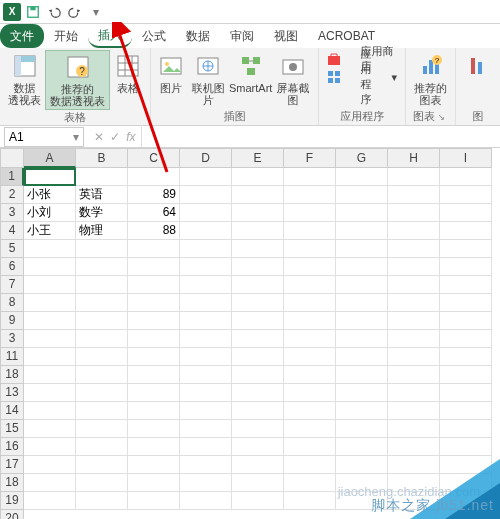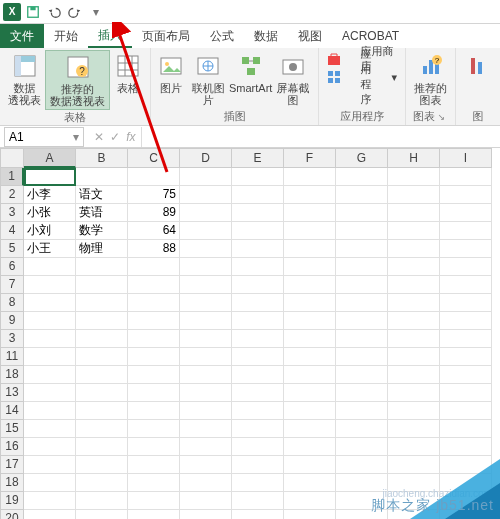--- a/index.html
+++ b/index.html
@@ -4,21 +4,21 @@
 <style>
 * { box-sizing: border-box; margin: 0; padding: 0; font-family: "Microsoft YaHei", SimSun, sans-serif; }
 body { width: 500px; height: 519px; background: #fff; overflow: hidden; font-size: 12px; position: relative; }
 
 .titlebar { height: 24px; background: #fff; border-bottom: 1px solid #d4d4d4; display: flex; align-items: center; padding: 0 2px; }
 .qat-btn { width: 20px; height: 20px; display: flex; align-items: center; justify-content: center; margin-right: 1px; }
 .excel-logo { background: #217346; color: #fff; font-size: 10px; font-weight: bold; width: 18px; height: 18px; display: flex; align-items: center; justify-content: center; border-radius: 2px; }
 .qat-btn svg { width: 14px; height: 14px; }
 
 .tabbar { height: 24px; background: #fff; display: flex; align-items: stretch; }
-.tab { padding: 0 10px; display: flex; align-items: center; color: #444; cursor: pointer; font-size: 12px; }
+.tab { padding: 0 10px; display: flex; align-items: center; color: #444; cursor: pointer; font-size: 12px; border-radius: 11px; }
 .tab.file { background: #217346; color: #fff; }
 .tab.active { color: #217346; border-bottom: 2px solid #217346; }
 
 .ribbon { height: 78px; background: #f3f3f3; border-bottom: 1px solid #d4d4d4; display: flex; }
 .rgroup { border-right: 1px solid #e0e0e0; display: flex; flex-direction: column; padding: 2px 4px 0; }
 .rgroup-items { display: flex; flex: 1; align-items: flex-start; }
 .rgroup-label { text-align: center; font-size: 11px; color: #666; height: 16px; line-height: 14px; }
 .rbtn { display: flex; flex-direction: column; align-items: center; justify-content: flex-start; padding: 2px 4px; min-width: 32px; text-align: center; line-height: 12px; font-size: 11px; color: #444; }
 .rbtn.sel { background: #c8e0d0; border: 1px solid #9bc2a8; }
 .rico { width: 28px; height: 28px; display: flex; align-items: center; justify-content: center; margin-bottom: 2px; }
@@ -43,21 +43,21 @@
 .rh.sel { background: #d6d6d6; border-right: 2px solid #217346; }
 .cells { position: relative; }
 .crow { display: flex; height: 18px; }
 .cell { width: 52px; height: 18px; border-right: 1px solid #e0e0e0; border-bottom: 1px solid #e0e0e0; padding: 0 3px; font-size: 12px; line-height: 16px; white-space: nowrap; overflow: hidden; }
 .cell.num { text-align: right; }
 .cell.active { border: 2px solid #217346; }
 
 #arrow { position: absolute; top: 22px; left: 112px; pointer-events: none; z-index: 50; }
 
 .watermark { position: absolute; bottom: 4px; right: 6px; font-size: 14px; color: #6aa0c4; letter-spacing: 1px; z-index: 40; }
-.watermark2 { position: absolute; bottom: 20px; right: 8px; font-size: 10px; color: #bcd; }
+.watermark2 { position: absolute; bottom: 20px; right: 20px; font-size: 13px; color: #bcd; }
 .corner-tri { position: absolute; bottom: 0; right: 0; width: 0; height: 0; border-left: 90px solid transparent; border-bottom: 60px solid #2aa3db; opacity: .85; z-index: 30; }
 .corner-tri2 { position: absolute; bottom: 0; right: 0; width: 0; height: 0; border-left: 55px solid transparent; border-bottom: 36px solid #1a7fb5; z-index: 31; }
 </style>
 </head>
 <body>
 
 <div class="titlebar">
   <div class="qat-btn">
       <div class="excel-logo">X</div>
     </div>
@@ -79,23 +79,23 @@
         <path d="M11 9 l3 -3 l-4 -1 z" fill="#555"></path>
       </svg>
     </div>
   <div class="qat-btn" style="color:#777">▾</div>
 </div>
 
 <div class="tabbar">
   <div class="tab file">文件</div>
   <div class="tab">开始</div>
   <div class="tab active">插入</div>
-  <div class="tab">页面布局</div>
   <div class="tab">公式</div>
   <div class="tab">数据</div>
+  <div class="tab">审阅</div>
   <div class="tab">视图</div>
   <div class="tab">ACROBAT</div>
 </div>
 
 <div class="ribbon">
   <div class="rgroup">
     <div class="rgroup-items">
       <div class="rbtn">
         <div class="rico">
             <svg width="24" height="24">
@@ -297,31 +297,20 @@
             <div class="cell"></div>
             <div class="cell num"></div>
             <div class="cell"></div>
             <div class="cell"></div>
             <div class="cell"></div>
             <div class="cell"></div>
             <div class="cell"></div>
             <div class="cell"></div>
           </div>
           <div class="crow">
-            <div class="cell">小李</div>
-            <div class="cell">语文</div>
-            <div class="cell num">75</div>
-            <div class="cell"></div>
-            <div class="cell"></div>
-            <div class="cell"></div>
-            <div class="cell"></div>
-            <div class="cell"></div>
-            <div class="cell"></div>
-          </div>
-          <div class="crow">
             <div class="cell">小张</div>
             <div class="cell">英语</div>
             <div class="cell num">89</div>
             <div class="cell"></div>
             <div class="cell"></div>
             <div class="cell"></div>
             <div class="cell"></div>
             <div class="cell"></div>
             <div class="cell"></div>
           </div>

